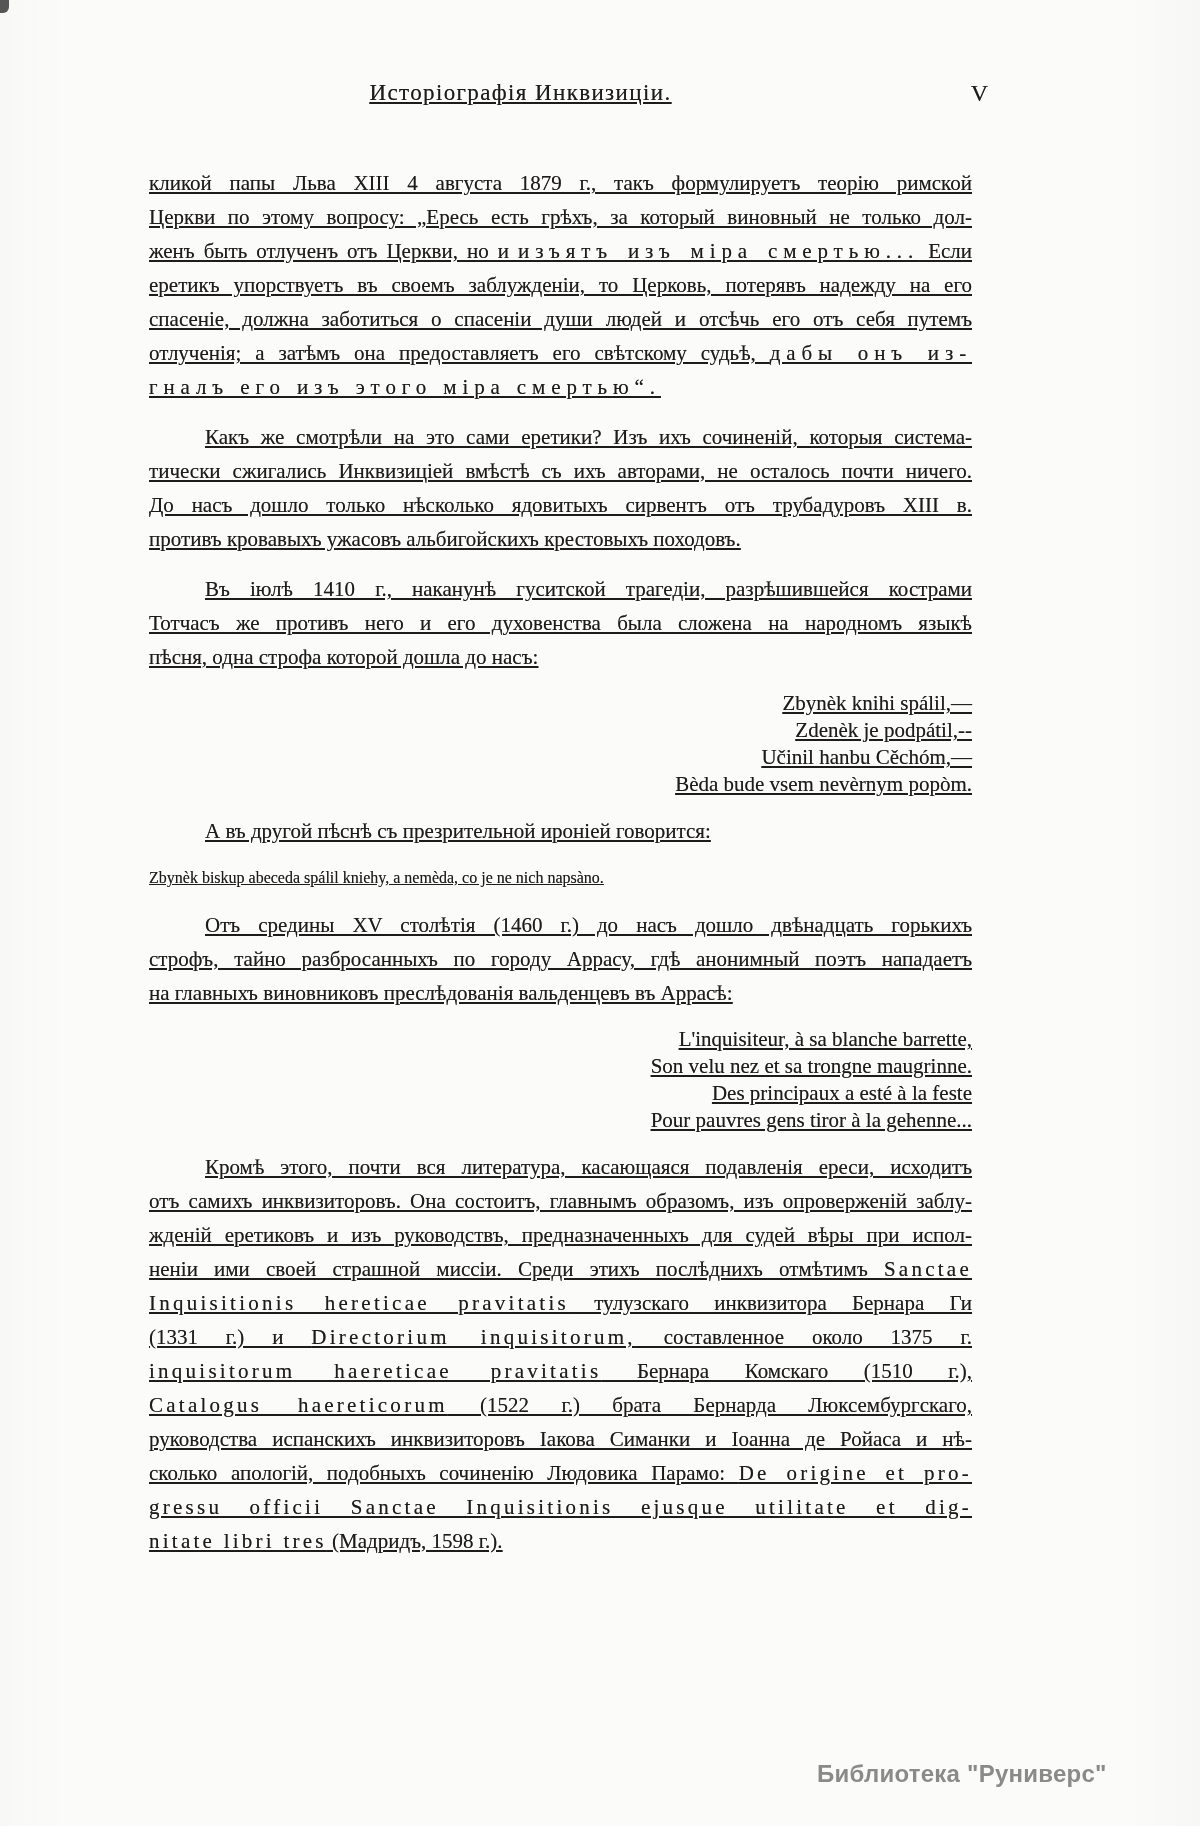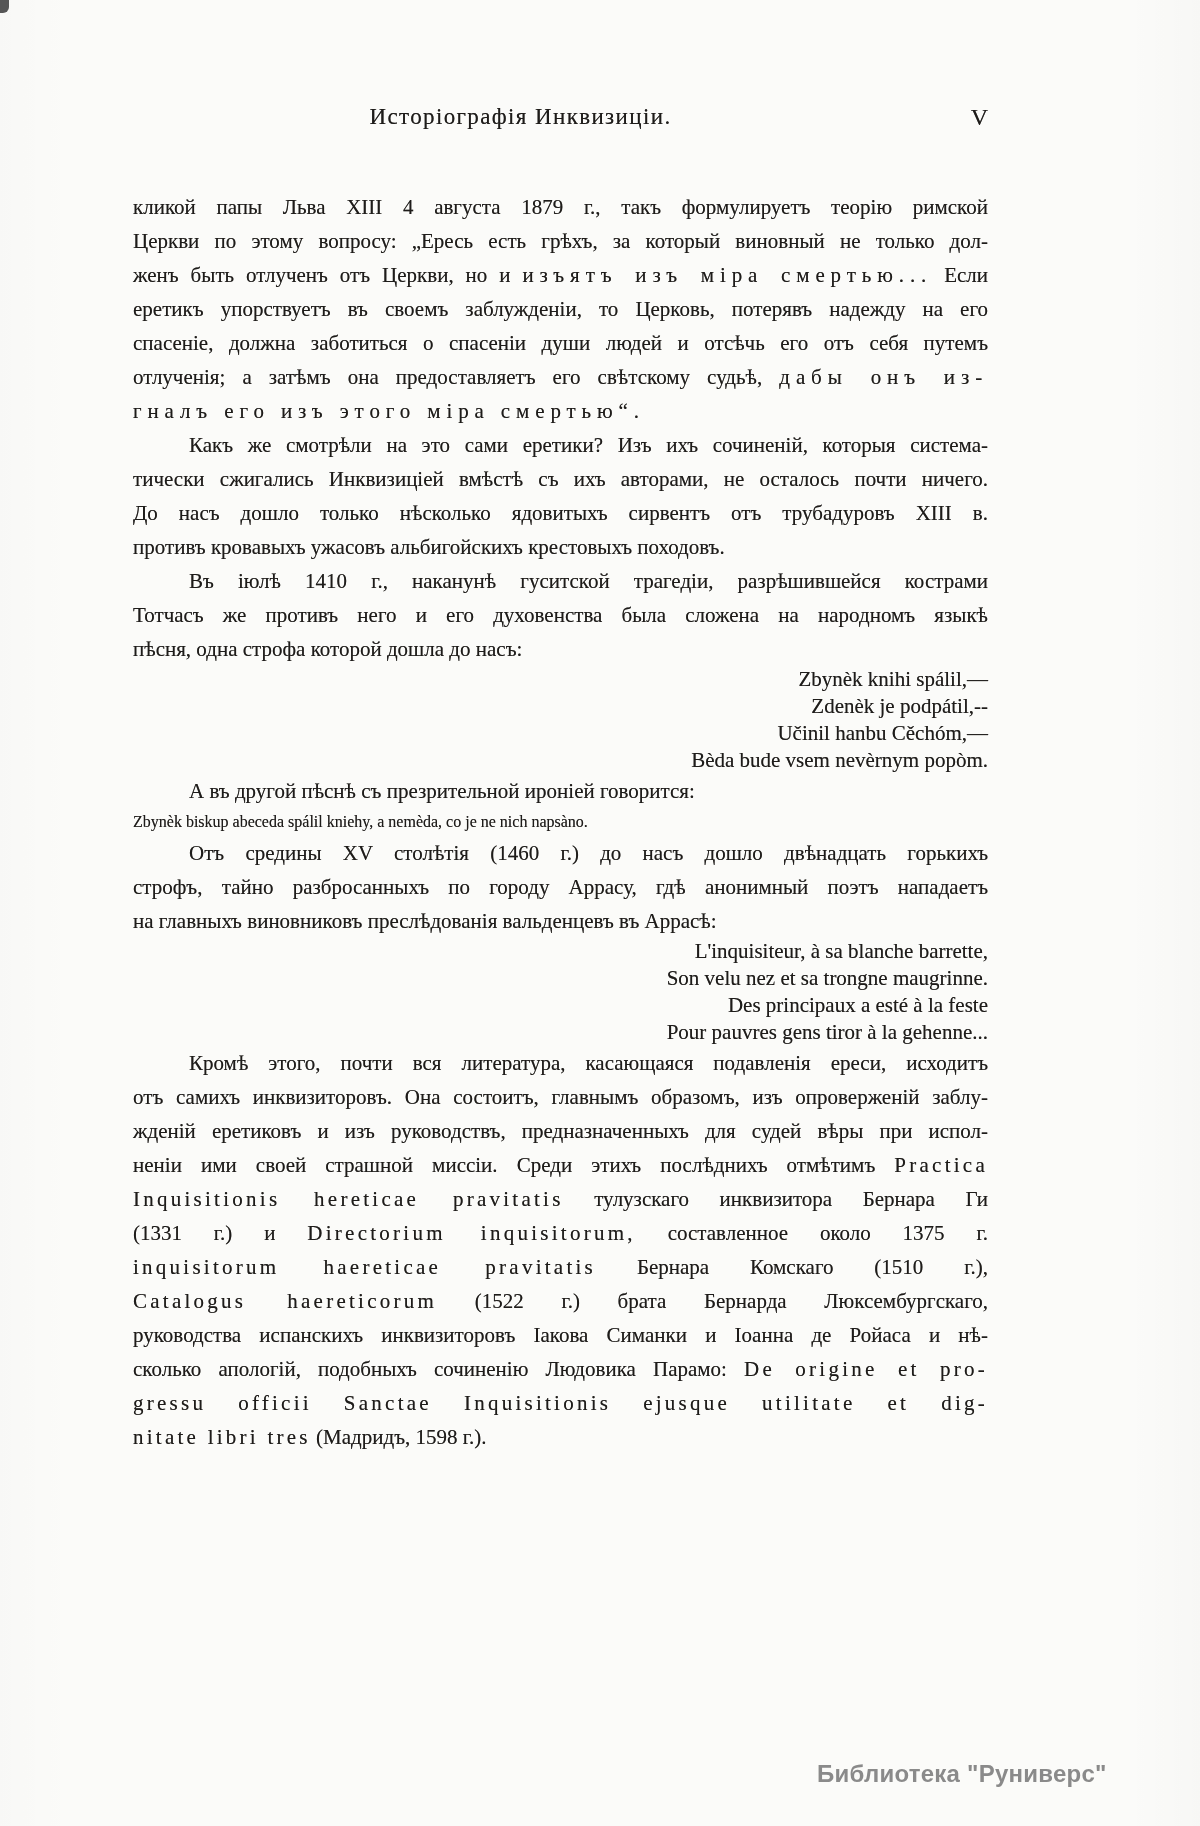--- a/index.html
+++ b/index.html
@@ -14,37 +14,37 @@
     background:#fbfbf9;
     background-image:linear-gradient(90deg, rgba(0,0,0,0.012) 0%, rgba(0,0,0,0) 6%, rgba(0,0,0,0) 94%, rgba(0,0,0,0.015) 100%);
     color:#1e1c1a;
   }
   .scan-artifact{
     position:absolute;left:0;top:0;width:9px;height:13px;
     background:#3a3a3a;border-bottom-right-radius:6px;opacity:.85;
   }
   .text-col{
     position:relative;
-    width:855px;margin-left:133px;padding-top:100px;
+    width:855px;margin-left:133px;padding-top:76px;text-decoration:underline;
   }
   .running-head{
     position:relative;height:36px;line-height:34px;
     font-size:23px;letter-spacing:.06em;
     margin-bottom:54px;
   }
   .running-head .title{
     display:block;text-align:center;position:relative;left:-40px;
     text-shadow:0 0 .4px rgba(20,18,16,.6);
   }
   .running-head .folio{
     position:absolute;right:0;top:0;font-size:24px;letter-spacing:0;
     text-shadow:0 0 .4px rgba(20,18,16,.6);
   }
   #content{font-size:21px;line-height:34px;}
-  #content .block{margin:0;}
+  #content .block{margin:16px;}
   .para{margin-top:4px;}
   .para:first-child{margin-top:0;}
   .para .line{
     text-align:justify;text-align-last:justify;
     text-shadow:0 0 .5px rgba(25,22,20,.55);
     white-space:normal;
   }
   .para .line.last{text-align-last:left;}
   .para.ind .line:first-child{text-indent:56px;}
   .sp{letter-spacing:.155em;}
@@ -121,21 +121,21 @@
         <div class="block verse">
           <div class="line"><span>L'inquisiteur, à sa blanche barrette,</span></div>
           <div class="line"><span>Son velu nez et sa trongne maugrinne.</span></div>
           <div class="line"><span>Des principaux a esté à la feste</span></div>
           <div class="line"><span>Pour pauvres gens tiror à la gehenne...</span></div>
         </div>
         <div class="block para ind">
           <div class="line"><span>Кромѣ этого, почти вся литература, касающаяся подавленія ереси, исходитъ</span></div>
           <div class="line"><span>отъ самихъ инквизиторовъ. Она состоитъ, главнымъ образомъ, изъ опроверженій заблу-</span></div>
           <div class="line"><span>жденій еретиковъ и изъ руководствъ, предназначенныхъ для судей вѣры при испол-</span></div>
-          <div class="line"><span>неніи ими своей страшной миссіи. Среди этихъ послѣднихъ отмѣтимъ </span><span class="sp">Practica</span></div>
+          <div class="line"><span>неніи ими своей страшной миссіи. Среди этихъ послѣднихъ отмѣтимъ </span><span class="sp">Sanctae</span></div>
           <div class="line"><span class="sp">Inquisitionis hereticae pravitatis</span><span> тулузскаго инквизитора Бернара Ги</span></div>
           <div class="line"><span>(1331 г.) и </span><span class="sp">Directorium inquisitorum,</span><span> составленное около 1375 г.</span></div>
           <div class="line"><span class="sp">inquisitorum haereticae pravitatis</span><span> Бернара Комскаго (1510 г.),</span></div>
           <div class="line"><span class="sp">Catalogus haereticorum</span><span> (1522 г.) брата Бернарда Люксембургскаго,</span></div>
           <div class="line"><span>руководства испанскихъ инквизиторовъ Іакова Симанки и Іоанна де Ройаса и нѣ-</span></div>
           <div class="line"><span>сколько апологій, подобныхъ сочиненію Людовика Парамо: </span><span class="sp">De origine et pro-</span></div>
           <div class="line"><span class="sp">gressu officii Sanctae Inquisitionis ejusque utilitate et dig-</span></div>
           <div class="line last"><span class="sp">nitate libri tres</span><span> (Мадридъ, 1598 г.).</span></div>
         </div>
       </div>

